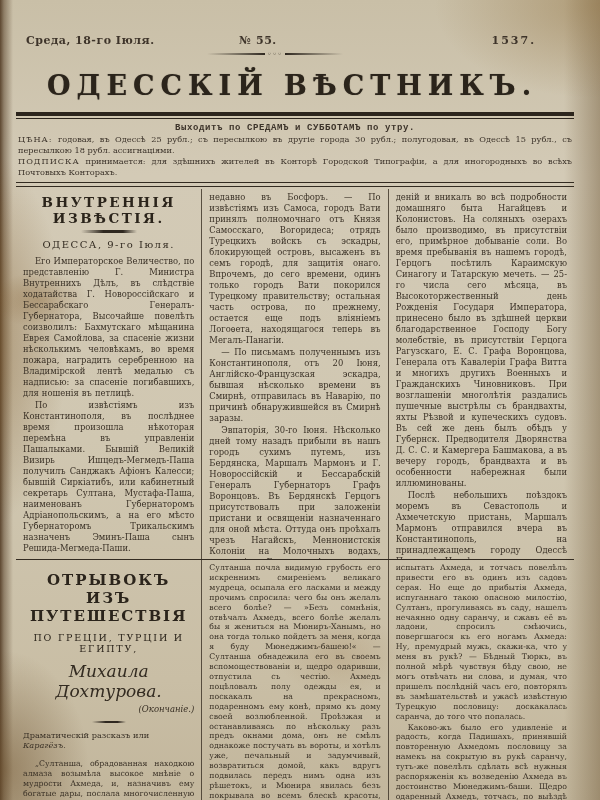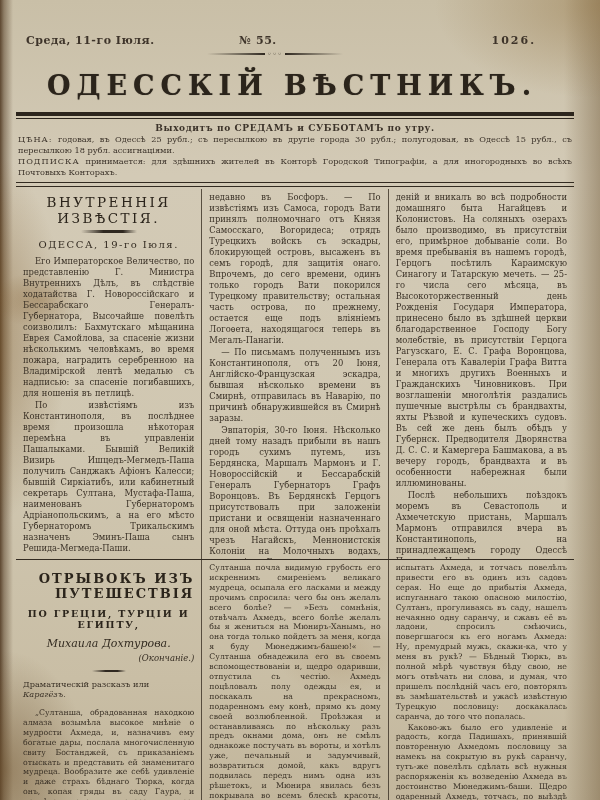--- a/index.html
+++ b/index.html
@@ -39,55 +39,55 @@
   .masthead{
     text-align:center;font-weight:bold;
     font-size:27px;line-height:44px;letter-spacing:6px;
     color:#2b241b;margin:6px 0 4px -6px;
     text-shadow:0 0 1px rgba(43,36,27,0.4);
   }
   .bar-rule{height:0;border-top:4px solid #2c251d;border-bottom:1px solid #2c251d;padding-top:2px;margin:2px 0 0;}
   .double-rule{height:0;border-top:1.5px solid #332b21;border-bottom:1.5px solid #332b21;padding-top:3px;margin:2px 0;}
   
   .pubinfo{padding:3px 2px 2px;color:#3c332a;}
-  .pub-schedule{text-align:center;font-size:9px;font-weight:bold;letter-spacing:0.6px;line-height:12px;}
+  .pub-schedule{text-align:center;font-size:9px;font-weight:bold;letter-spacing:0.6px;line-height:12px;font-family:Liberation Mono, monospace;}
   .pub-line{font-size:8.2px;line-height:11px;text-align:justify;}
   .pub-line .lead{font-weight:normal;letter-spacing:1px;}
   
   .cols{display:flex;align-items:stretch;}
   .col{flex:1 1 0;min-width:0;padding:3px 7px 0;box-sizing:border-box;overflow:hidden;}
   .col + .col{border-left:1px solid rgba(58,47,35,0.8);}
   .top-cols{height:370px;}
   .bottom-cols{height:265px;}
   .mid-rule{height:0;border-top:1.5px solid #332b21;margin:0;}
   p.body-p{margin:0 0 1px;text-indent:12px;text-align:justify;word-spacing:0.4px;color:#3a3126;}
   .top-cols p.body-p{font-size:8.4px;line-height:11px;}
   .bottom-cols p.body-p{font-size:7.8px;line-height:9.9px;}
   
-  .h-section{text-align:center;font-weight:normal;font-size:13.5px;letter-spacing:2.5px;color:#2b241b;margin:2px 0 0;}
+  .h-section{text-align:center;font-weight:bold;font-size:13.5px;letter-spacing:2.5px;color:#2b241b;margin:2px 0 0;}
   .taper-rule{width:56px;height:2.5px;margin:4px auto 6px;background:linear-gradient(90deg,rgba(47,40,32,0),#2f2820 40%,#2f2820 75%,rgba(47,40,32,0));}
   .h-dateline{text-align:center;font-size:10px;letter-spacing:1.5px;color:#322a20;margin:0 0 6px;}
   
-  .h-f1{text-align:right;font-weight:bold;font-size:13px;letter-spacing:2px;color:#2b241b;margin:8px 0 0;}
-  .h-f2{text-align:center;font-weight:bold;font-size:9.5px;letter-spacing:1.8px;color:#2b241b;margin:7px 0 0;}
-  .h-author{text-align:center;font-style:italic;font-size:11px;color:#332b21;margin:7px 0 0;}
+  .h-f1{text-align:center;font-weight:bold;font-size:15px;letter-spacing:2px;color:#2b241b;margin:8px 0 0;}
+  .h-f2{text-align:center;font-weight:normal;font-size:9.5px;letter-spacing:1.8px;color:#2b241b;margin:7px 0 0;}
+  .h-author{text-align:center;font-style:italic;font-size:17px;color:#332b21;margin:7px 0 0;}
   .h-note{text-align:right;font-style:italic;font-size:8.5px;margin:3px 0 0;}
   .short-rule{width:34px;height:2px;margin:7px auto;background:linear-gradient(90deg,rgba(47,40,32,0),#2f2820 40%,#2f2820 75%,rgba(47,40,32,0));}
   .h-sub{text-align:left;font-size:8.2px;margin:2px 0 9px;color:#3a3126;}
   .h-sub .ital{font-style:italic;}
 </style>
 </head>
 <body>
 
 <div class="page">
 
   <div class="meta-row">
-    <span class="m-l">Среда, 11-го Іюля.</span>
+    <span class="m-l">Среда, 18-го Іюля.</span>
     <span class="m-c">№ 55.</span>
-    <span class="m-r">1026.</span>
+    <span class="m-r">1537.</span>
   </div>
 
   <div class="ornament">
     <span class="orn-line l"></span>
     <span class="orn-dots">◦◦◦</span>
     <span class="orn-line r"></span>
   </div>
 
   <div class="masthead">ОДЕССКІЙ ВѢСТНИКЪ.</div>
 
@@ -105,21 +105,21 @@
     </div>
   </div>
 
   <div class="double-rule"></div>
 
   <div class="cols top-cols">
 
     <div class="col">
       <div class="h-section">ВНУТРЕННІЯ ИЗВѢСТІЯ.</div>
       <div class="taper-rule"></div>
-      <div class="h-dateline">ОДЕССА, 19-го Іюля.</div>
+      <div class="h-dateline">ОДЕССА, 9-го Іюля.</div>
       <p class="body-p">Его Императорское Величество, по представленію Г. Министра Внутреннихъ Дѣлъ, въ слѣдствіе ходатайства Г. Новороссійскаго и Бессарабскаго Генералъ-Губернатора, Высочайше повелѣть соизволилъ: Бахмутскаго мѣщанина Еврея Самойлова, за спасеніе жизни нѣсколькимъ человѣкамъ, во время пожара, наградить серебренною на Владимірской лентѣ медалью съ надписью: за спасеніе погибавшихъ, для ношенія въ петлицѣ.</p>
       <p class="body-p">По извѣстіямъ изъ Константинополя, въ послѣднее время произошла нѣкоторая перемѣна въ управленіи Пашалыками. Бывшій Великій Визирь Ишцедъ-Мегмедъ-Паша получилъ Санджакъ Афіонъ Калесси; бывшій Сиркіатибъ, или кабинетный секретарь Султана, Мустафа-Паша, наименованъ Губернаторомъ Адріанопольскимъ, а на его мѣсто Губернаторомъ Трикальскимъ назначенъ Эминъ-Паша сынъ Решида-Мегмеда-Паши.</p>
 
     </div>
 
     <div class="col">
       <p class="body-p" style="text-indent:0;">недавно въ Босфоръ. — По извѣстіямъ изъ Самоса, городъ Вати принялъ полномочнаго отъ Князя Самосскаго, Вогоридеса; отрядъ Турецкихъ войскъ съ эскадры, блокирующей островъ, высаженъ въ семъ городѣ, для защитія онаго. Впрочемъ, до сего времени, одинъ только городъ Вати покорился Турецкому правительству; остальная часть острова, по прежнему, остается еще подъ вліяніемъ Логоѳета, находящагося теперь въ Мегалъ-Панагіи.</p>
       <p class="body-p">— По письмамъ полученнымъ изъ Константинополя, отъ 20 Іюня, Англійско-Французская эскадра, бывшая нѣсколько времени въ Смирнѣ, отправилась въ Наварію, по причинѣ обнаружившейся въ Смирнѣ заразы.</p>
       <p class="body-p">Эвпаторія, 30-го Іюня. Нѣсколько дней тому назадъ прибыли въ нашъ городъ сухимъ путемъ, изъ Бердянска, Маршалъ Мармонъ и Г. Новороссійскій и Бессарабскій Генералъ Губернаторъ Графъ Воронцовъ. Въ Бердянскѣ Герцогъ присутствовалъ при заложеніи пристани и освященіи назначеннаго для оной мѣста. Оттуда онъ проѣхалъ чрезъ Нагайскъ, Меннонистскія Колоніи на Молочныхъ водахъ, заведеніе Герцога Ангальтъ — Кетенскаго, Перекопъ, соляныя озера и Сакскія цѣлительныя грязи. По всей дорогѣ, Маршалъ съ большимъ любопытствомъ осматривалъ разнаго рода заве-</p>
     </div>

